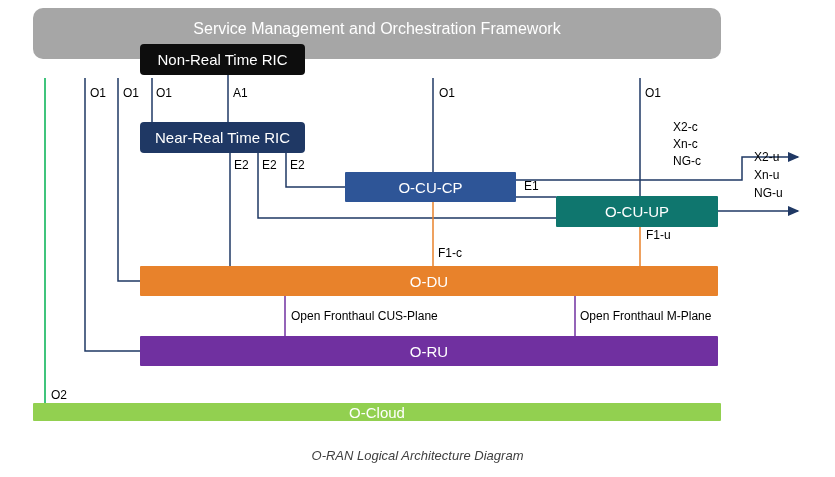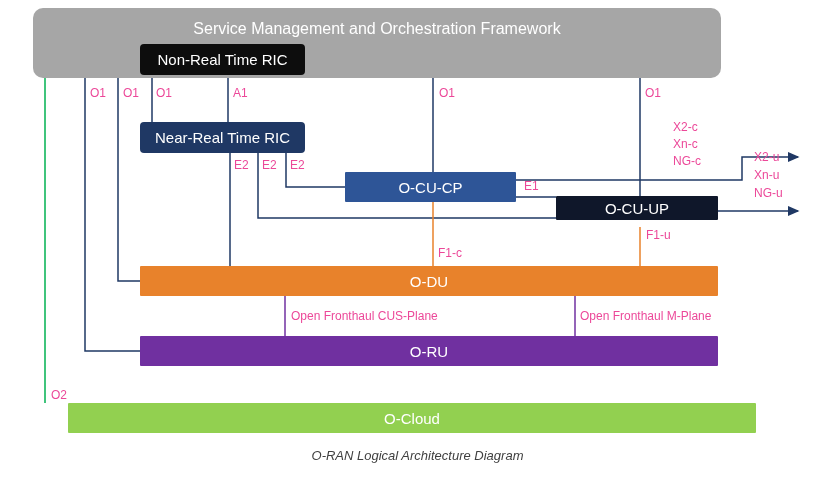--- a/index.html
+++ b/index.html
@@ -21,37 +21,37 @@
     position: absolute;
     color: #ffffff;
     display: flex;
     align-items: center;
     justify-content: center;
     font-size: 15px;
     border-radius: 1px;
     box-sizing: border-box;
   }
   .smo {
-    left: 33px; top: 8px; width: 688px; height: 70px;
+    left: 33px; top: 8px; width: 688px; height: 51px;
     background: #a6a6a6; border-radius: 10px;
     display: block; text-align: center; padding-top: 12px;
     font-size: 16px;
   }
   .nonrt  { left: 140px; top: 44px;  width: 165px; height: 31px; background: #0d0d0d; border-radius: 4px; }
   .nearrt { left: 140px; top: 122px; width: 165px; height: 31px; background: #1f3864; border-radius: 4px; }
   .ocucp  { left: 345px; top: 172px; width: 171px; height: 30px; background: #2e5597; }
-  .ocuup  { left: 556px; top: 196px; width: 162px; height: 24px; background: #0f172a; align-items: center; }
+  .ocuup  { left: 556px; top: 196px; width: 162px; height: 31px; background: #0f766e; align-items: center; }
   .odu    { left: 140px; top: 266px; width: 578px; height: 30px; background: #e8822b; }
   .oru    { left: 140px; top: 336px; width: 578px; height: 30px; background: #7030a0; }
-  .ocloud { left: 33px;  top: 403px; width: 688px; height: 30px; background: #92d050; margin-left: 35px; }
+  .ocloud { left: 33px;  top: 403px; width: 688px; height: 18px; background: #92d050; }
 
   .lbl {
     position: absolute;
     font-size: 12px;
-    color: #ec4899;
+    color: #000000;
     white-space: nowrap;
     line-height: 14px;
   }
   .caption {
     position: absolute;
     left: 0; top: 448px; width: 835px;
     text-align: center;
     font-size: 13px;
     font-style: italic;
     color: #404040;

